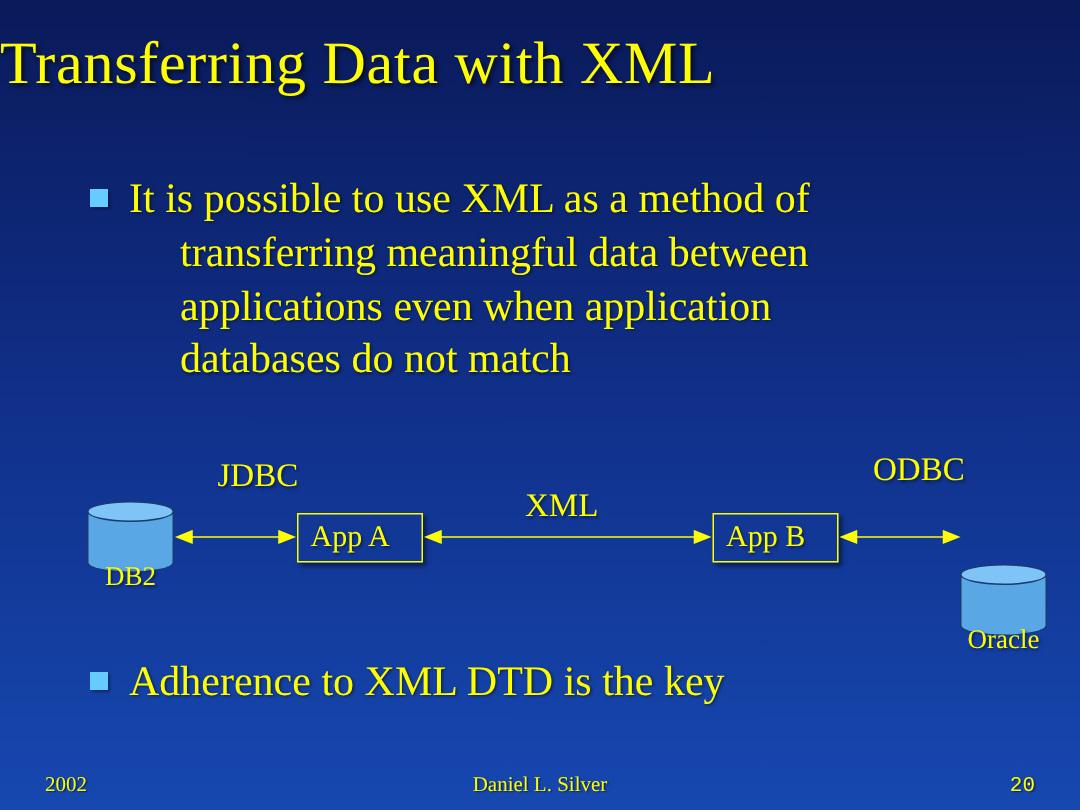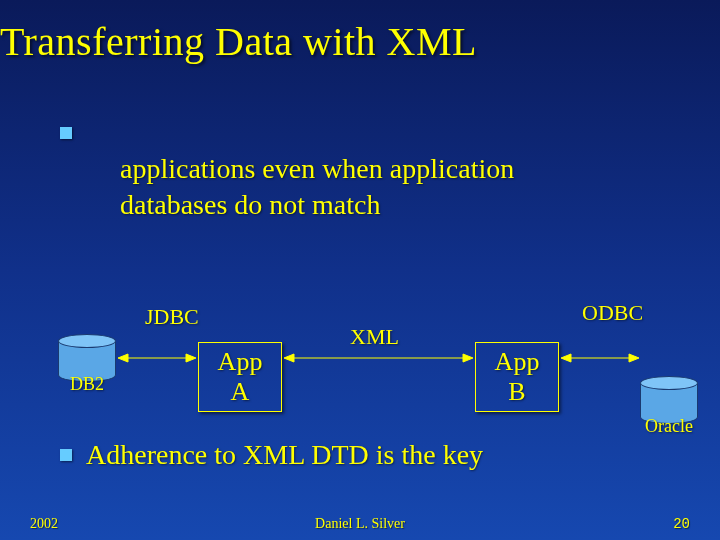--- a/index.html
+++ b/index.html
@@ -66,23 +66,23 @@
   .diag-label {
     position: absolute;
     color: #ffff00;
     font-size: 22px;
     text-shadow: 1px 1px 2px rgba(0,0,0,0.5);
   }
   .box {
     position: absolute;
     background: transparent;
     color: #ffff00;
-    font-size: 26px;
+    font-size: 20px;
     padding: 4px 8px;
-    text-align: center;
+    text-align: left;
     text-shadow: 1px 1px 2px rgba(0,0,0,0.5);
   }
   .box.bordered {
     border: 1.5px solid #ffff00;
     box-shadow: 2px 2px 3px rgba(0,0,0,0.5);
   }
   .cyl {
     position: absolute;
     width: 58px;
   }
@@ -145,21 +145,22 @@
   }
 </style>
 </head>
 <body>
 
 <div class="slide">
 
   <div class="title">Transferring Data with XML</div>
 
   <div id="bullet1" class="bullet">
-    <span class="sq"></span>
+    <span class="sq"></span><span class="txt">It is possible to use XML as a method of</span>
+    <span class="indent">transferring meaningful data between</span>
     <span class="indent">applications even when application</span>
     <span class="indent">databases do not match</span>
   </div>
 
   <div class="diagram">
 
     <div class="cyl" style="left:58px; top:44px;">
       <div class="top"></div>
       <div class="body"></div>
       <div class="bottom"></div>

